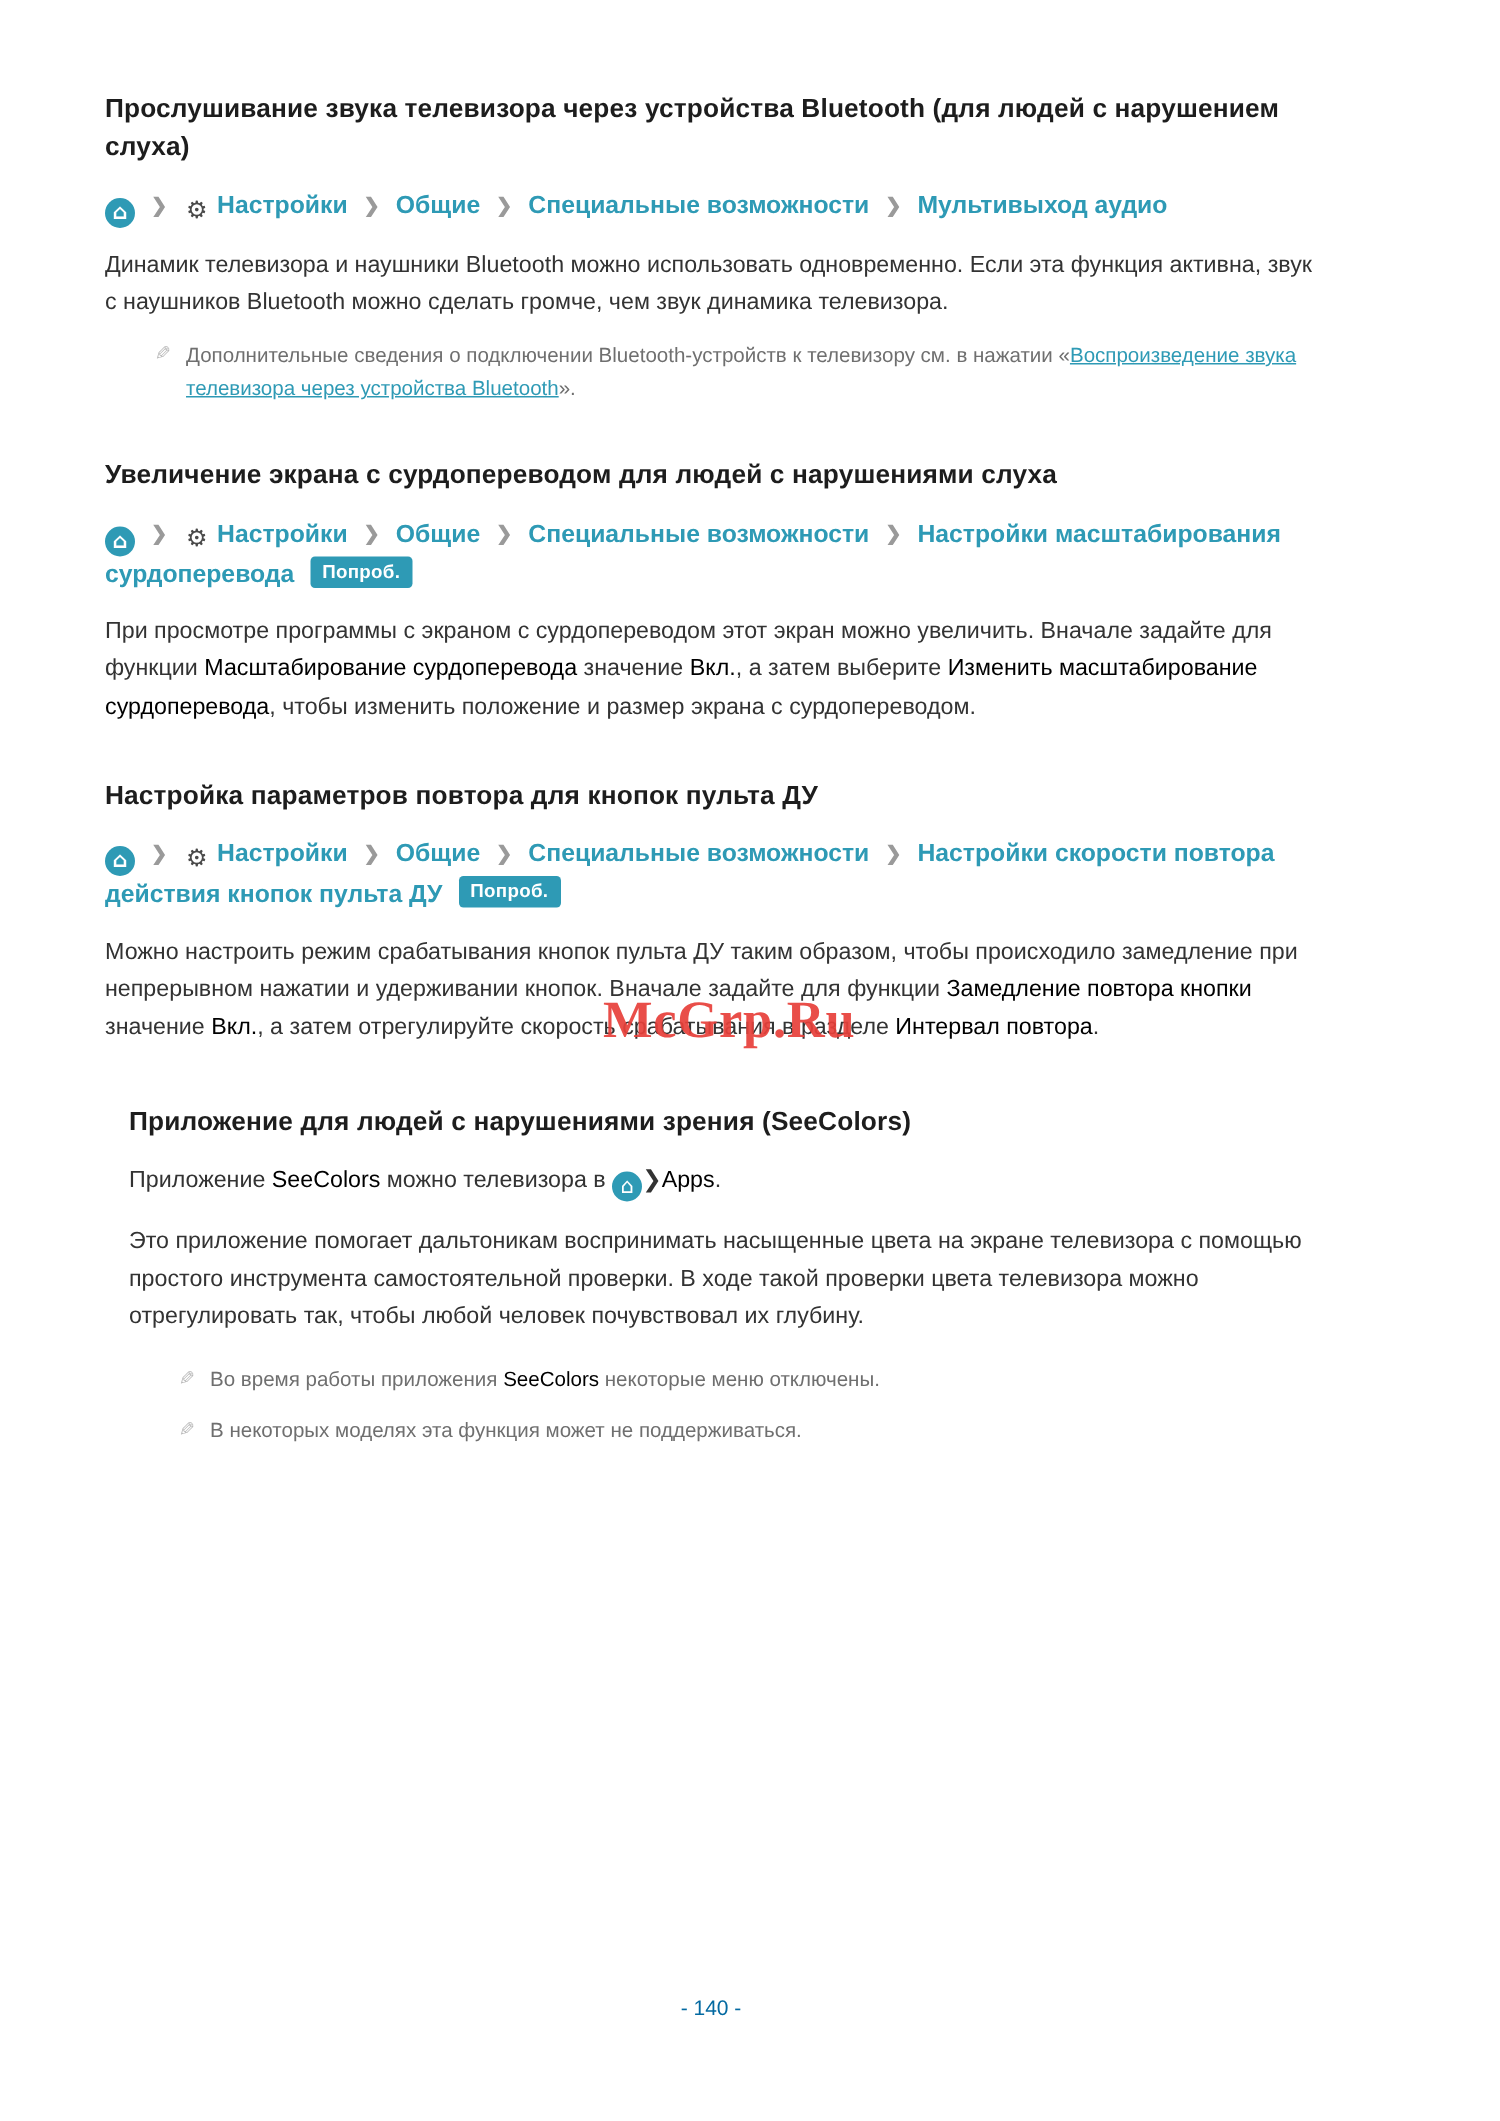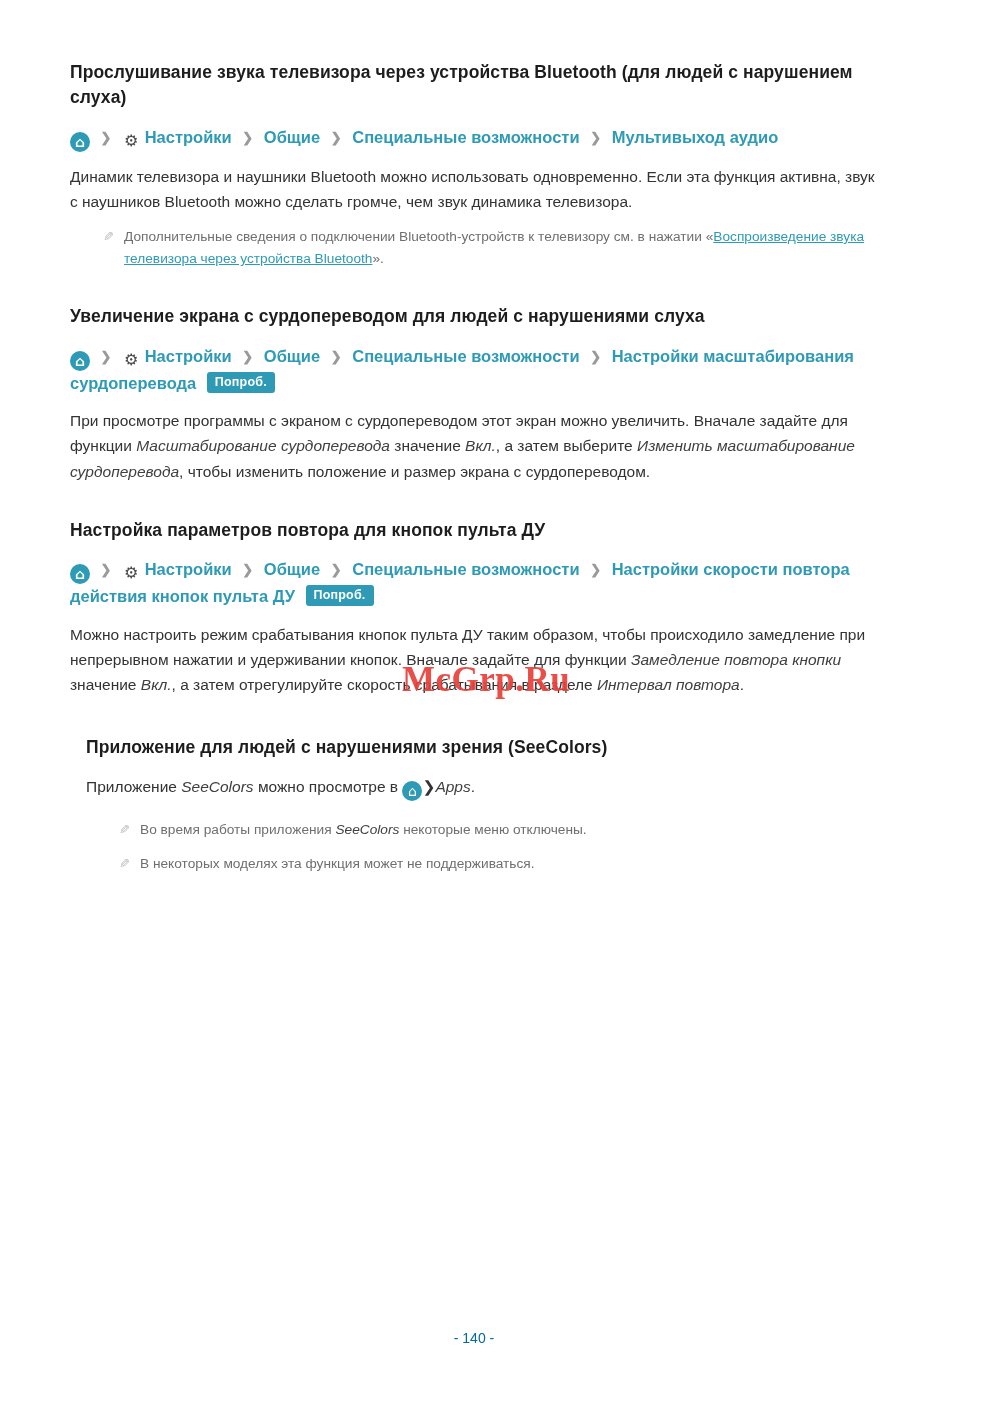--- a/index.html
+++ b/index.html
@@ -97,23 +97,22 @@
     letter-spacing: 0.2px;
   }
 
   p.body {
     font-size: 15.5px;
     line-height: 1.62;
     color: #333333;
     margin: 0 0 10px 0;
   }
   a.link, .link {
-    color: #404040;
+    color: #000000;
     text-decoration: none;
-    font-style: italic;
   }
   .link-underline {
     color: #2e9ab5;
     text-decoration: underline;
   }
 
   
   .note {
     display: flex;
     align-items: flex-start;
@@ -224,22 +223,23 @@
       <span class="crumb">Настройки скорости повтора действия кнопок пульта ДУ</span>
       <span class="tryit">Попроб.</span>
     </div>
 
     <p class="body"><span>Можно настроить режим срабатывания кнопок пульта ДУ таким образом, чтобы происходило замедление при непрерывном нажатии и удерживании кнопок. Вначале задайте для функции </span><span class="link">Замедление повтора кнопки</span><span> значение </span><span class="link">Вкл.</span><span>, а затем отрегулируйте скорость срабатывания в разделе </span><span class="link">Интервал повтора</span><span>.</span></p>
   </div>
 
   <div class="block" style="margin-top:38px;margin-left:16px;">
     <h2 class="section-title">Приложение для людей с нарушениями зрения (SeeColors)</h2>
 
-    <p class="body" style="margin-bottom:14px;"><span>Приложение </span><span class="link">SeeColors</span><span> можно просмотре в </span><span class="home-icon"></span><span class="sep">❯</span><span class="link">Apps</span><span>.</span></p>
-
+    <p class="body" style="margin-bottom:14px;"><span>Приложение </span><span class="link">SeeColors</span><span> можно телевизора в </span><span class="home-icon"></span><span class="sep">❯</span><span class="link">Apps</span><span>.</span></p>
+
+    <p class="body">Это приложение помогает дальтоникам воспринимать насыщенные цвета на экране телевизора с помощью простого инструмента самостоятельной проверки. В ходе такой проверки цвета телевизора можно отрегулировать так, чтобы любой человек почувствовал их глубину.</p>
 
     <div class="note" style="margin-top:18px;">
       <span class="pencil-icon"></span>
       <span class="note-text"><span>Во время работы приложения </span><span class="link">SeeColors</span><span> некоторые меню отключены.</span></span>
     </div>
 
     <div class="note">
       <span class="pencil-icon"></span>
       <span class="note-text">В некоторых моделях эта функция может не поддерживаться.</span>
     </div>

